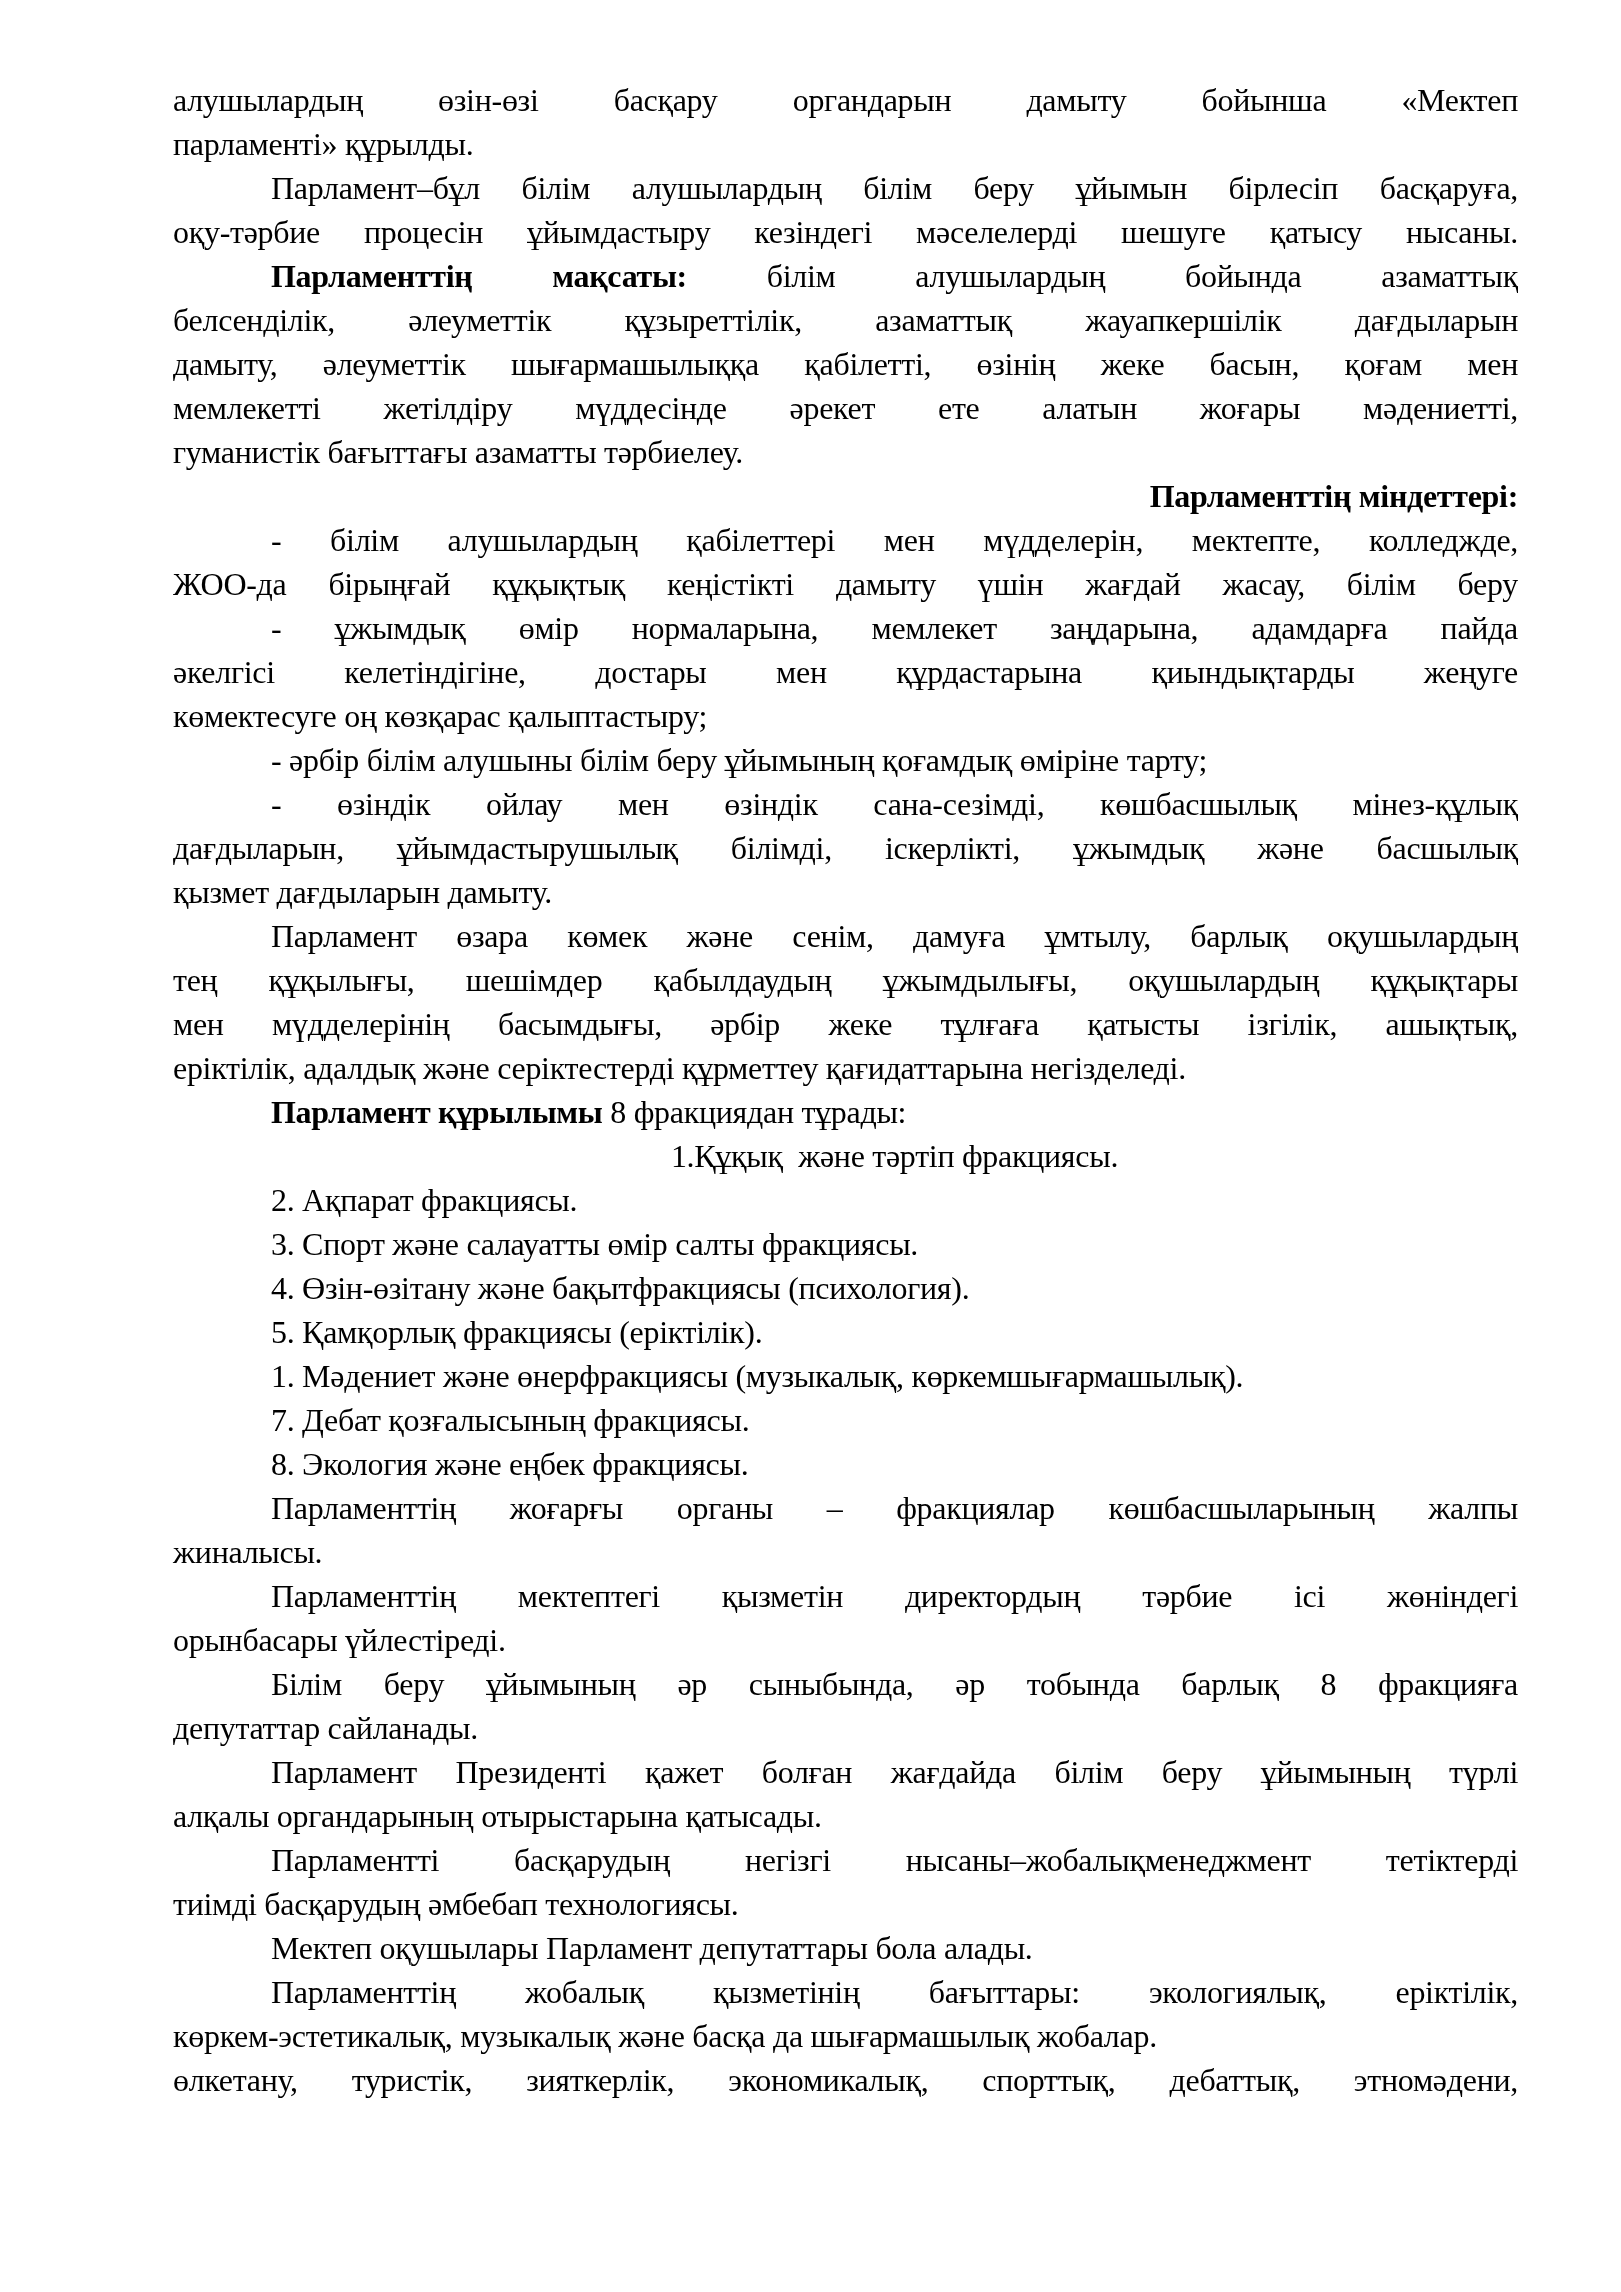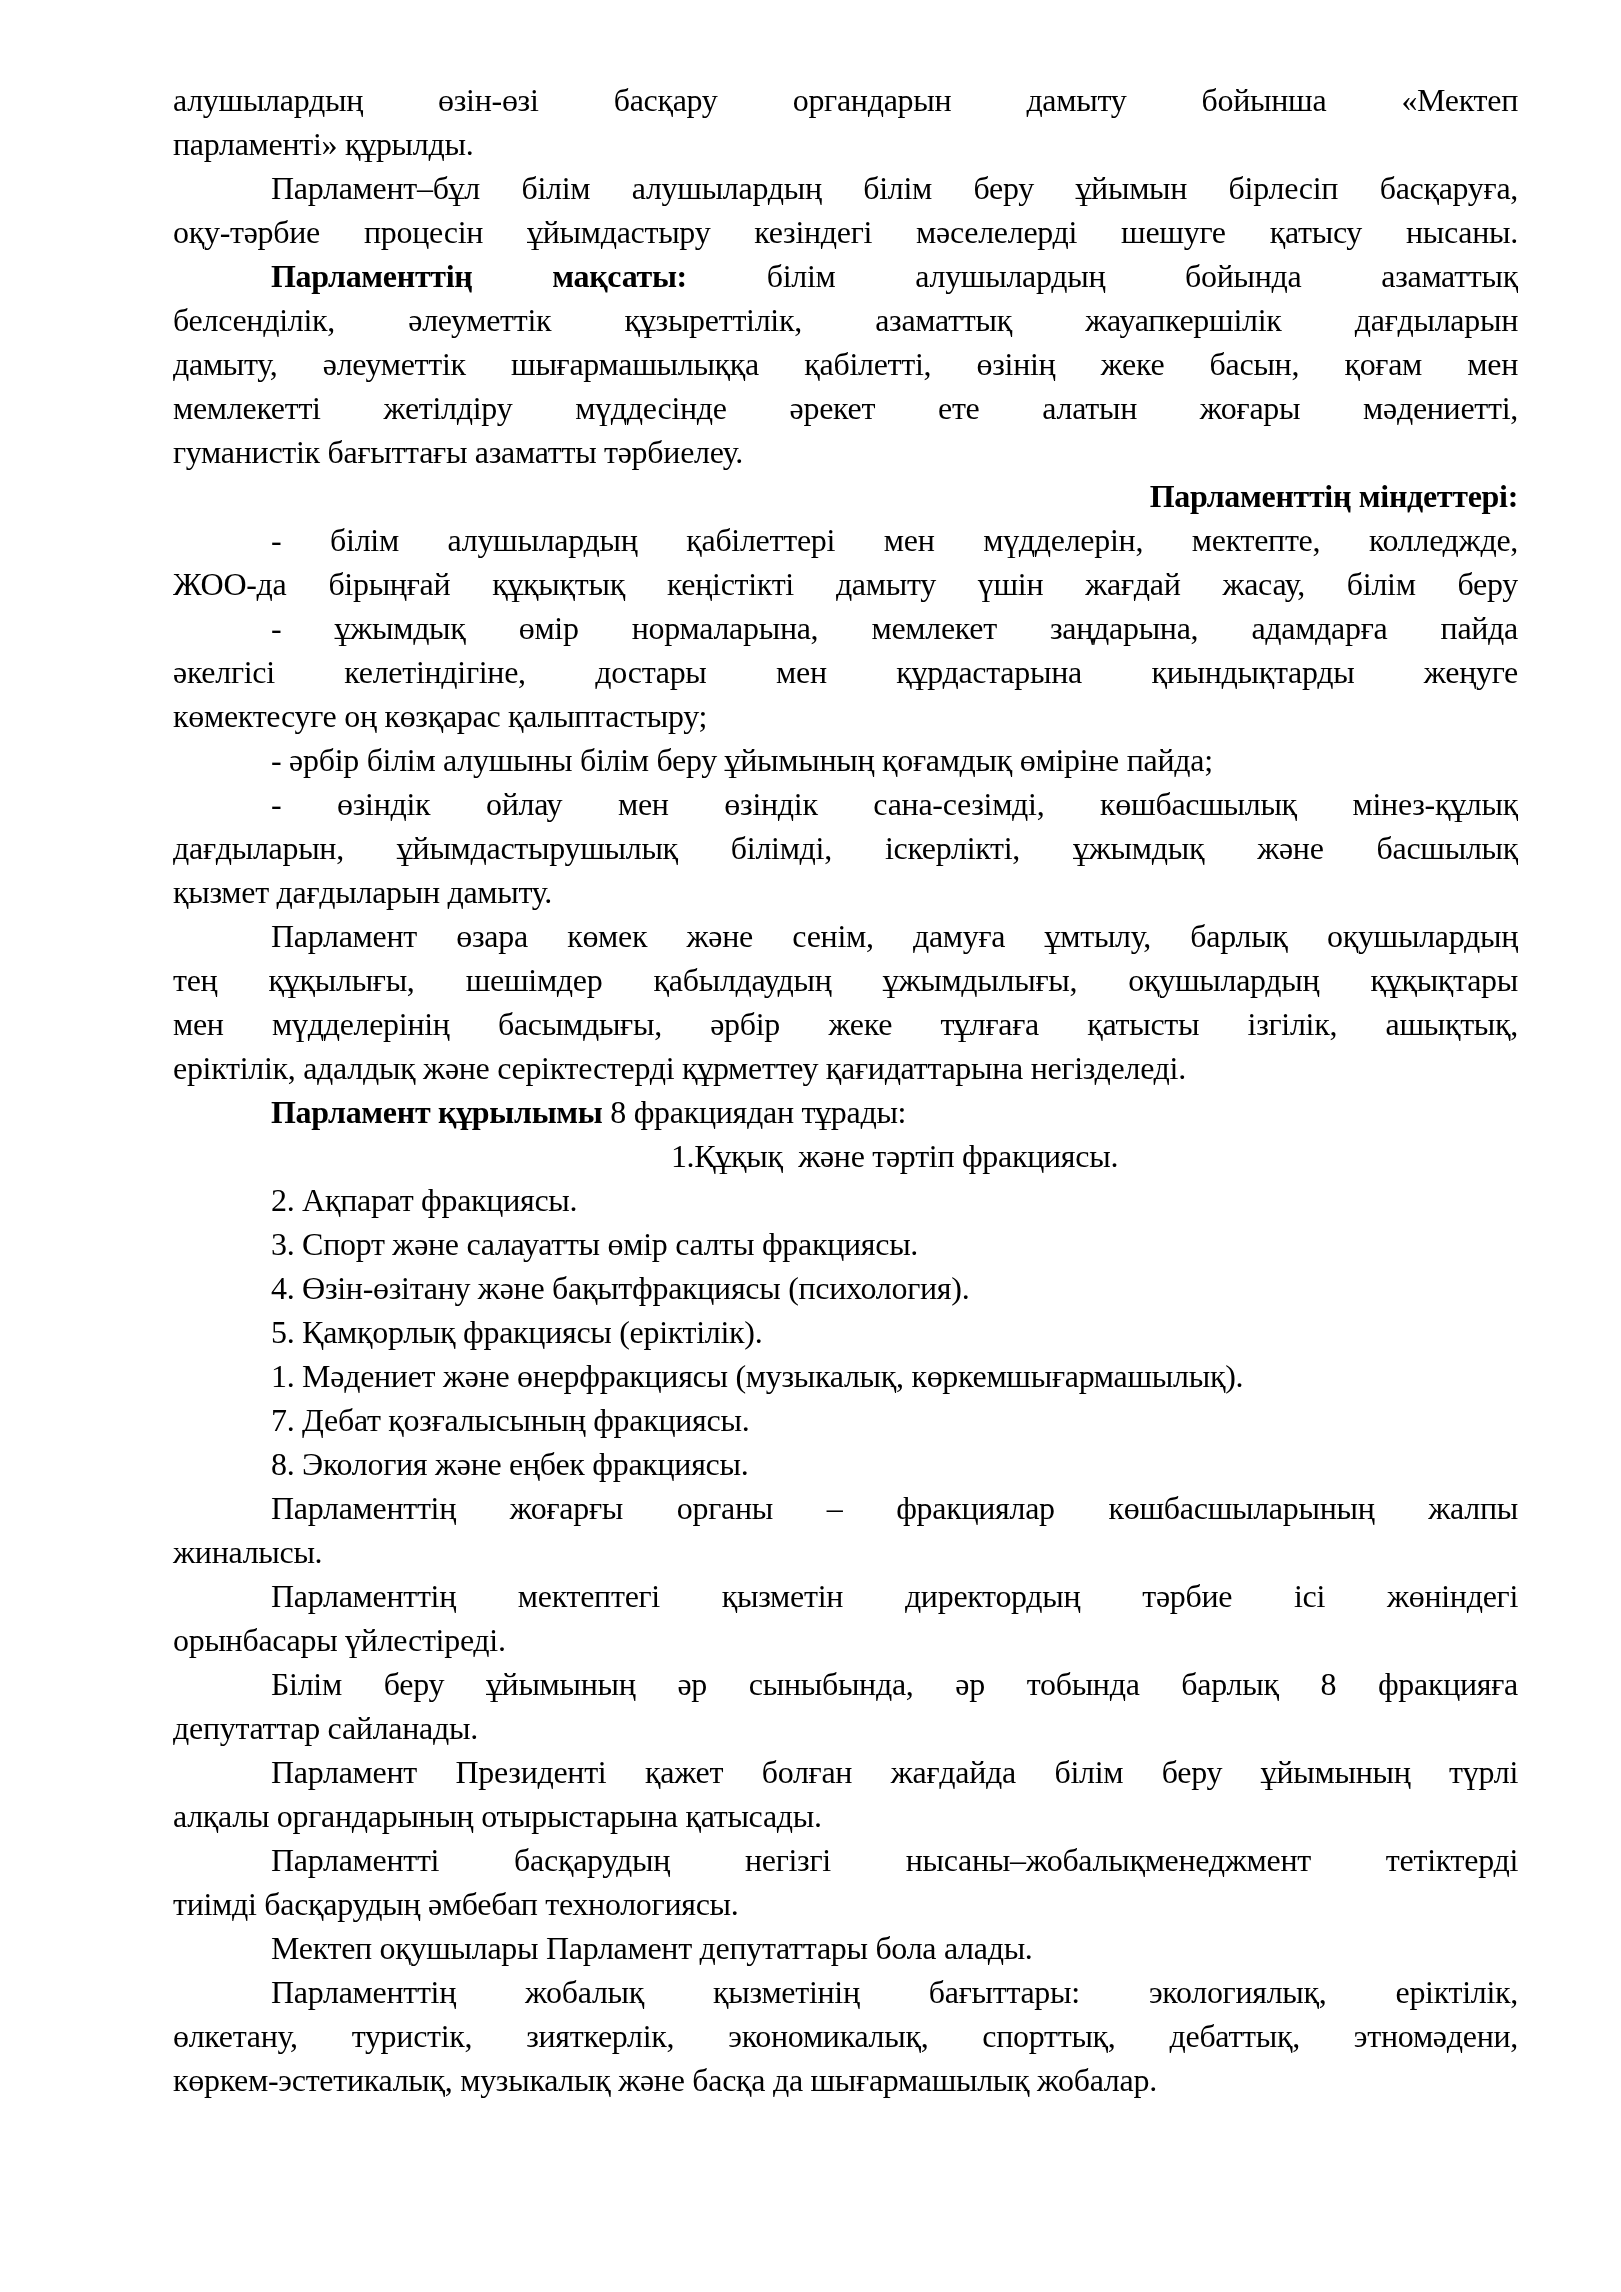--- a/index.html
+++ b/index.html
@@ -83,21 +83,21 @@
 
     <div class="line indent bold">Парламенттің міндеттері:</div>
 
     <div class="line full indent">- білім алушылардың қабілеттері мен мүдделерін, мектепте, колледжде,</div>
     <div class="line full">ЖОО-да бірыңғай құқықтық кеңістікті дамыту үшін жағдай жасау, білім беру</div>
 
     <div class="line full indent">- ұжымдық өмір нормаларына, мемлекет заңдарына, адамдарға пайда</div>
     <div class="line full">әкелгісі келетіндігіне, достары мен құрдастарына қиындықтарды жеңуге</div>
     <div class="line">көмектесуге оң көзқарас қалыптастыру;</div>
 
-    <div class="line indent">- әрбір білім алушыны білім беру ұйымының қоғамдық өміріне пайда;</div>
+    <div class="line indent">- әрбір білім алушыны білім беру ұйымының қоғамдық өміріне тарту;</div>
 
     <div class="line full indent">- өзіндік ойлау мен өзіндік сана-сезімді, көшбасшылық мінез-құлық</div>
     <div class="line full">дағдыларын, ұйымдастырушылық білімді, іскерлікті, ұжымдық және басшылық</div>
     <div class="line">қызмет дағдыларын дамыту.</div>
 
     <div class="line full indent">Парламент өзара көмек және сенім, дамуға ұмтылу, барлық оқушылардың</div>
     <div class="line full">тең құқылығы, шешімдер қабылдаудың ұжымдылығы, оқушылардың құқықтары</div>
     <div class="line full">мен мүдделерінің басымдығы, әрбір жеке тұлғаға қатысты ізгілік, ашықтық,</div>
     <div class="line">еріктілік, адалдық және серіктестерді құрметтеу қағидаттарына негізделеді.</div>
 
@@ -123,18 +123,18 @@
 
     <div class="line full indent">Парламент Президенті қажет болған жағдайда білім беру ұйымының түрлі</div>
     <div class="line">алқалы органдарының отырыстарына қатысады.</div>
 
     <div class="line full indent">Парламентті басқарудың негізгі нысаны–жобалықменеджмент тетіктерді</div>
     <div class="line">тиімді басқарудың әмбебап технологиясы.</div>
 
     <div class="line indent">Мектеп оқушылары Парламент депутаттары бола алады.</div>
 
     <div class="line full indent">Парламенттің жобалық қызметінің бағыттары: экологиялық, еріктілік,</div>
+    <div class="line">көркем-эстетикалық, музыкалық және басқа да шығармашылық жобалар.</div>
     <div class="line full">өлкетану, туристік, зияткерлік, экономикалық, спорттық, дебаттық, этномәдени,</div>
-    <div class="line">көркем-эстетикалық, музыкалық және басқа да шығармашылық жобалар.</div>
 
   </div>
 </div>
 
 
 </body></html>

